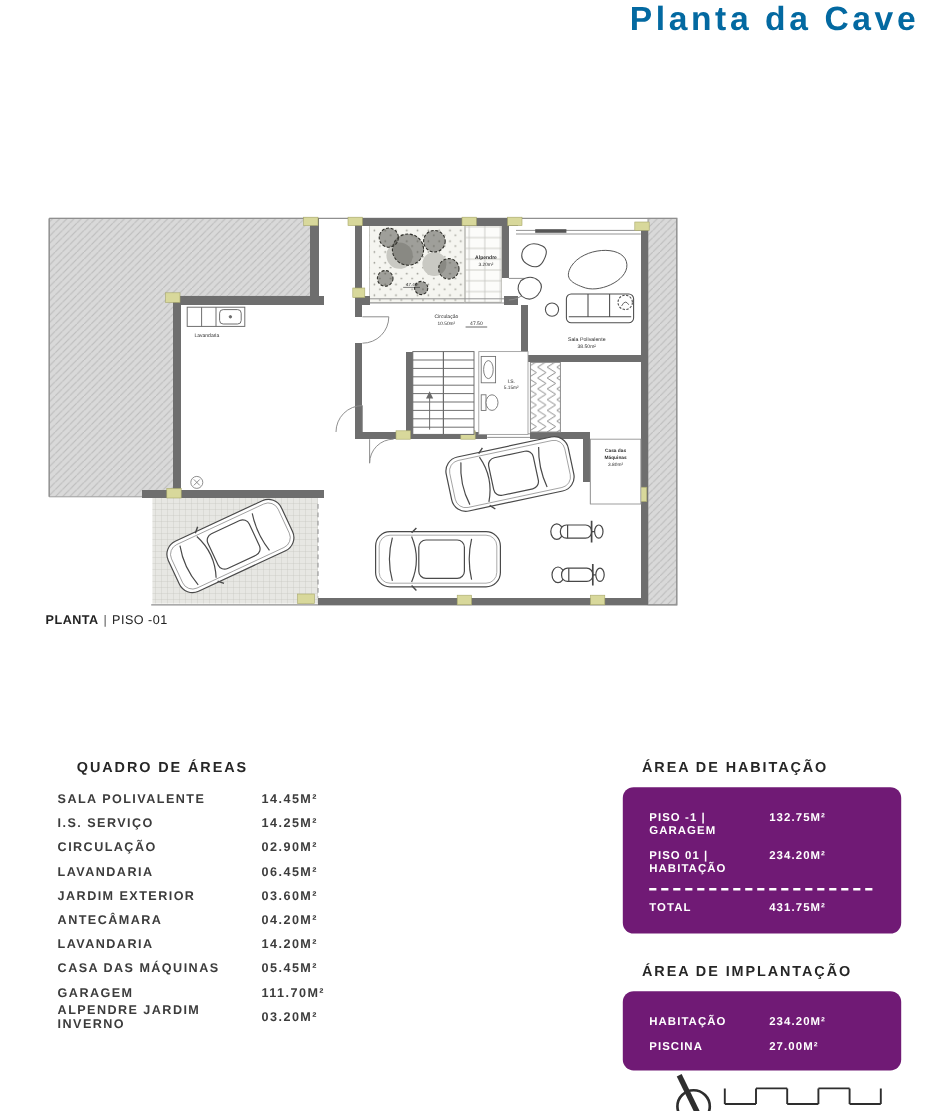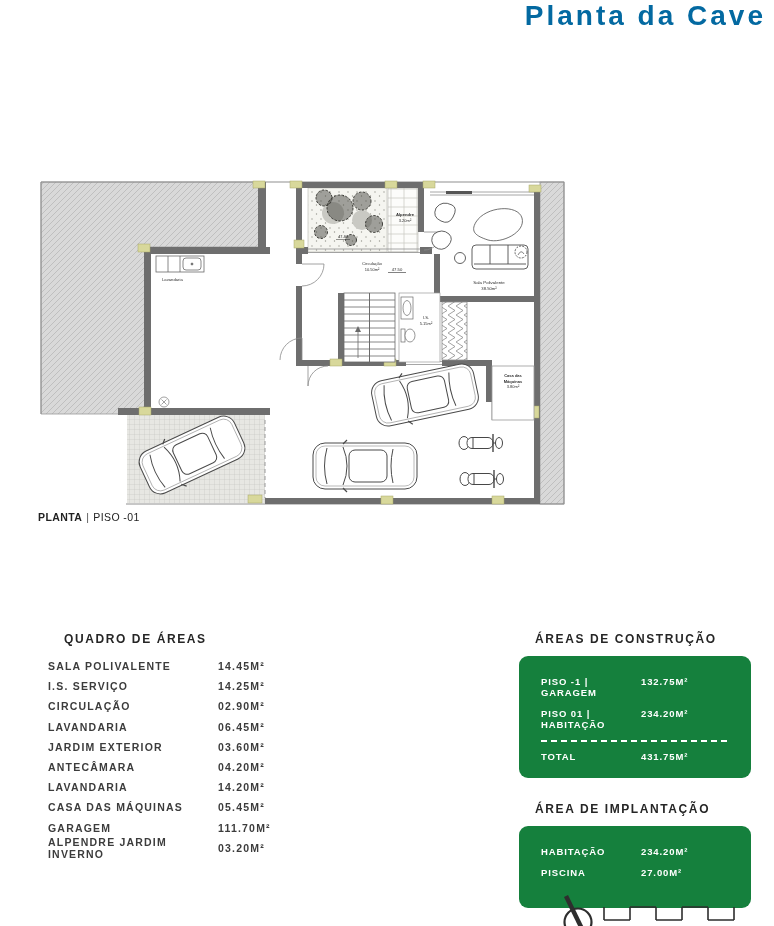--- a/index.html
+++ b/index.html
@@ -17,23 +17,23 @@
   .tbl-title{margin:0 0 10px 16px;font-size:12px;font-weight:bold;letter-spacing:1.6px;color:#262626;}
   .quadro{position:absolute;left:48px;top:632px;width:270px;}
   .qrow{display:flex;align-items:center;height:20.2px;font-size:10.5px;font-weight:bold;
         letter-spacing:1.2px;color:#3c3c3c;}
   .qlabel{width:170px;}
   .qvalue{}
 
   .rightcol{position:absolute;left:519px;width:232px;}
   .construcao{top:632px;}
   .implantacao{top:802px;}
-  .panel{background:#15803d;border-radius:9px;color:#fff;box-sizing:border-box;width:232px;}
+  .panel{background:#701a75;border-radius:9px;color:#fff;box-sizing:border-box;width:232px;}
   .panel-constr{height:122px;padding:20px 10px 0 22px;}
-  .panel-impl{height:82px;padding:20px 10px 16px 22px;}
+  .panel-impl{height:66px;padding:20px 10px 16px 22px;}
   .prow{display:flex;font-size:9.5px;font-weight:bold;letter-spacing:.9px;margin-bottom:10px;}
   .plabel{width:100px;}
   .pvalue{}
   .dashsep{border-top:2px dashed #fff;margin:0px 0 9px 0;width:186px;}
 
   .bottom-marks{position:absolute;left:552px;top:893px;}
 </style>
 </head>
 <body>
 
@@ -280,21 +280,21 @@
         <span class="qlabel">GARAGEM</span>
         <span class="qvalue">111.70M²</span>
       </div>
     <div class="qrow">
         <span class="qlabel">ALPENDRE JARDIM INVERNO</span>
         <span class="qvalue">03.20M²</span>
       </div>
   </section>
 
   <section class="rightcol construcao">
-    <h2 class="tbl-title">ÁREAS DE CONSTRUÇÃO</h2>
+    <h2 class="tbl-title">ÁREA DE HABITAÇÃO</h2>
     <div class="panel panel-constr">
       <div class="prow">
           <span class="plabel">PISO -1 | GARAGEM</span>
           <span class="pvalue">132.75M²</span>
         </div>
       <div class="prow">
           <span class="plabel">PISO 01 | HABITAÇÃO</span>
           <span class="pvalue">234.20M²</span>
         </div>
       <div class="dashsep"></div>

